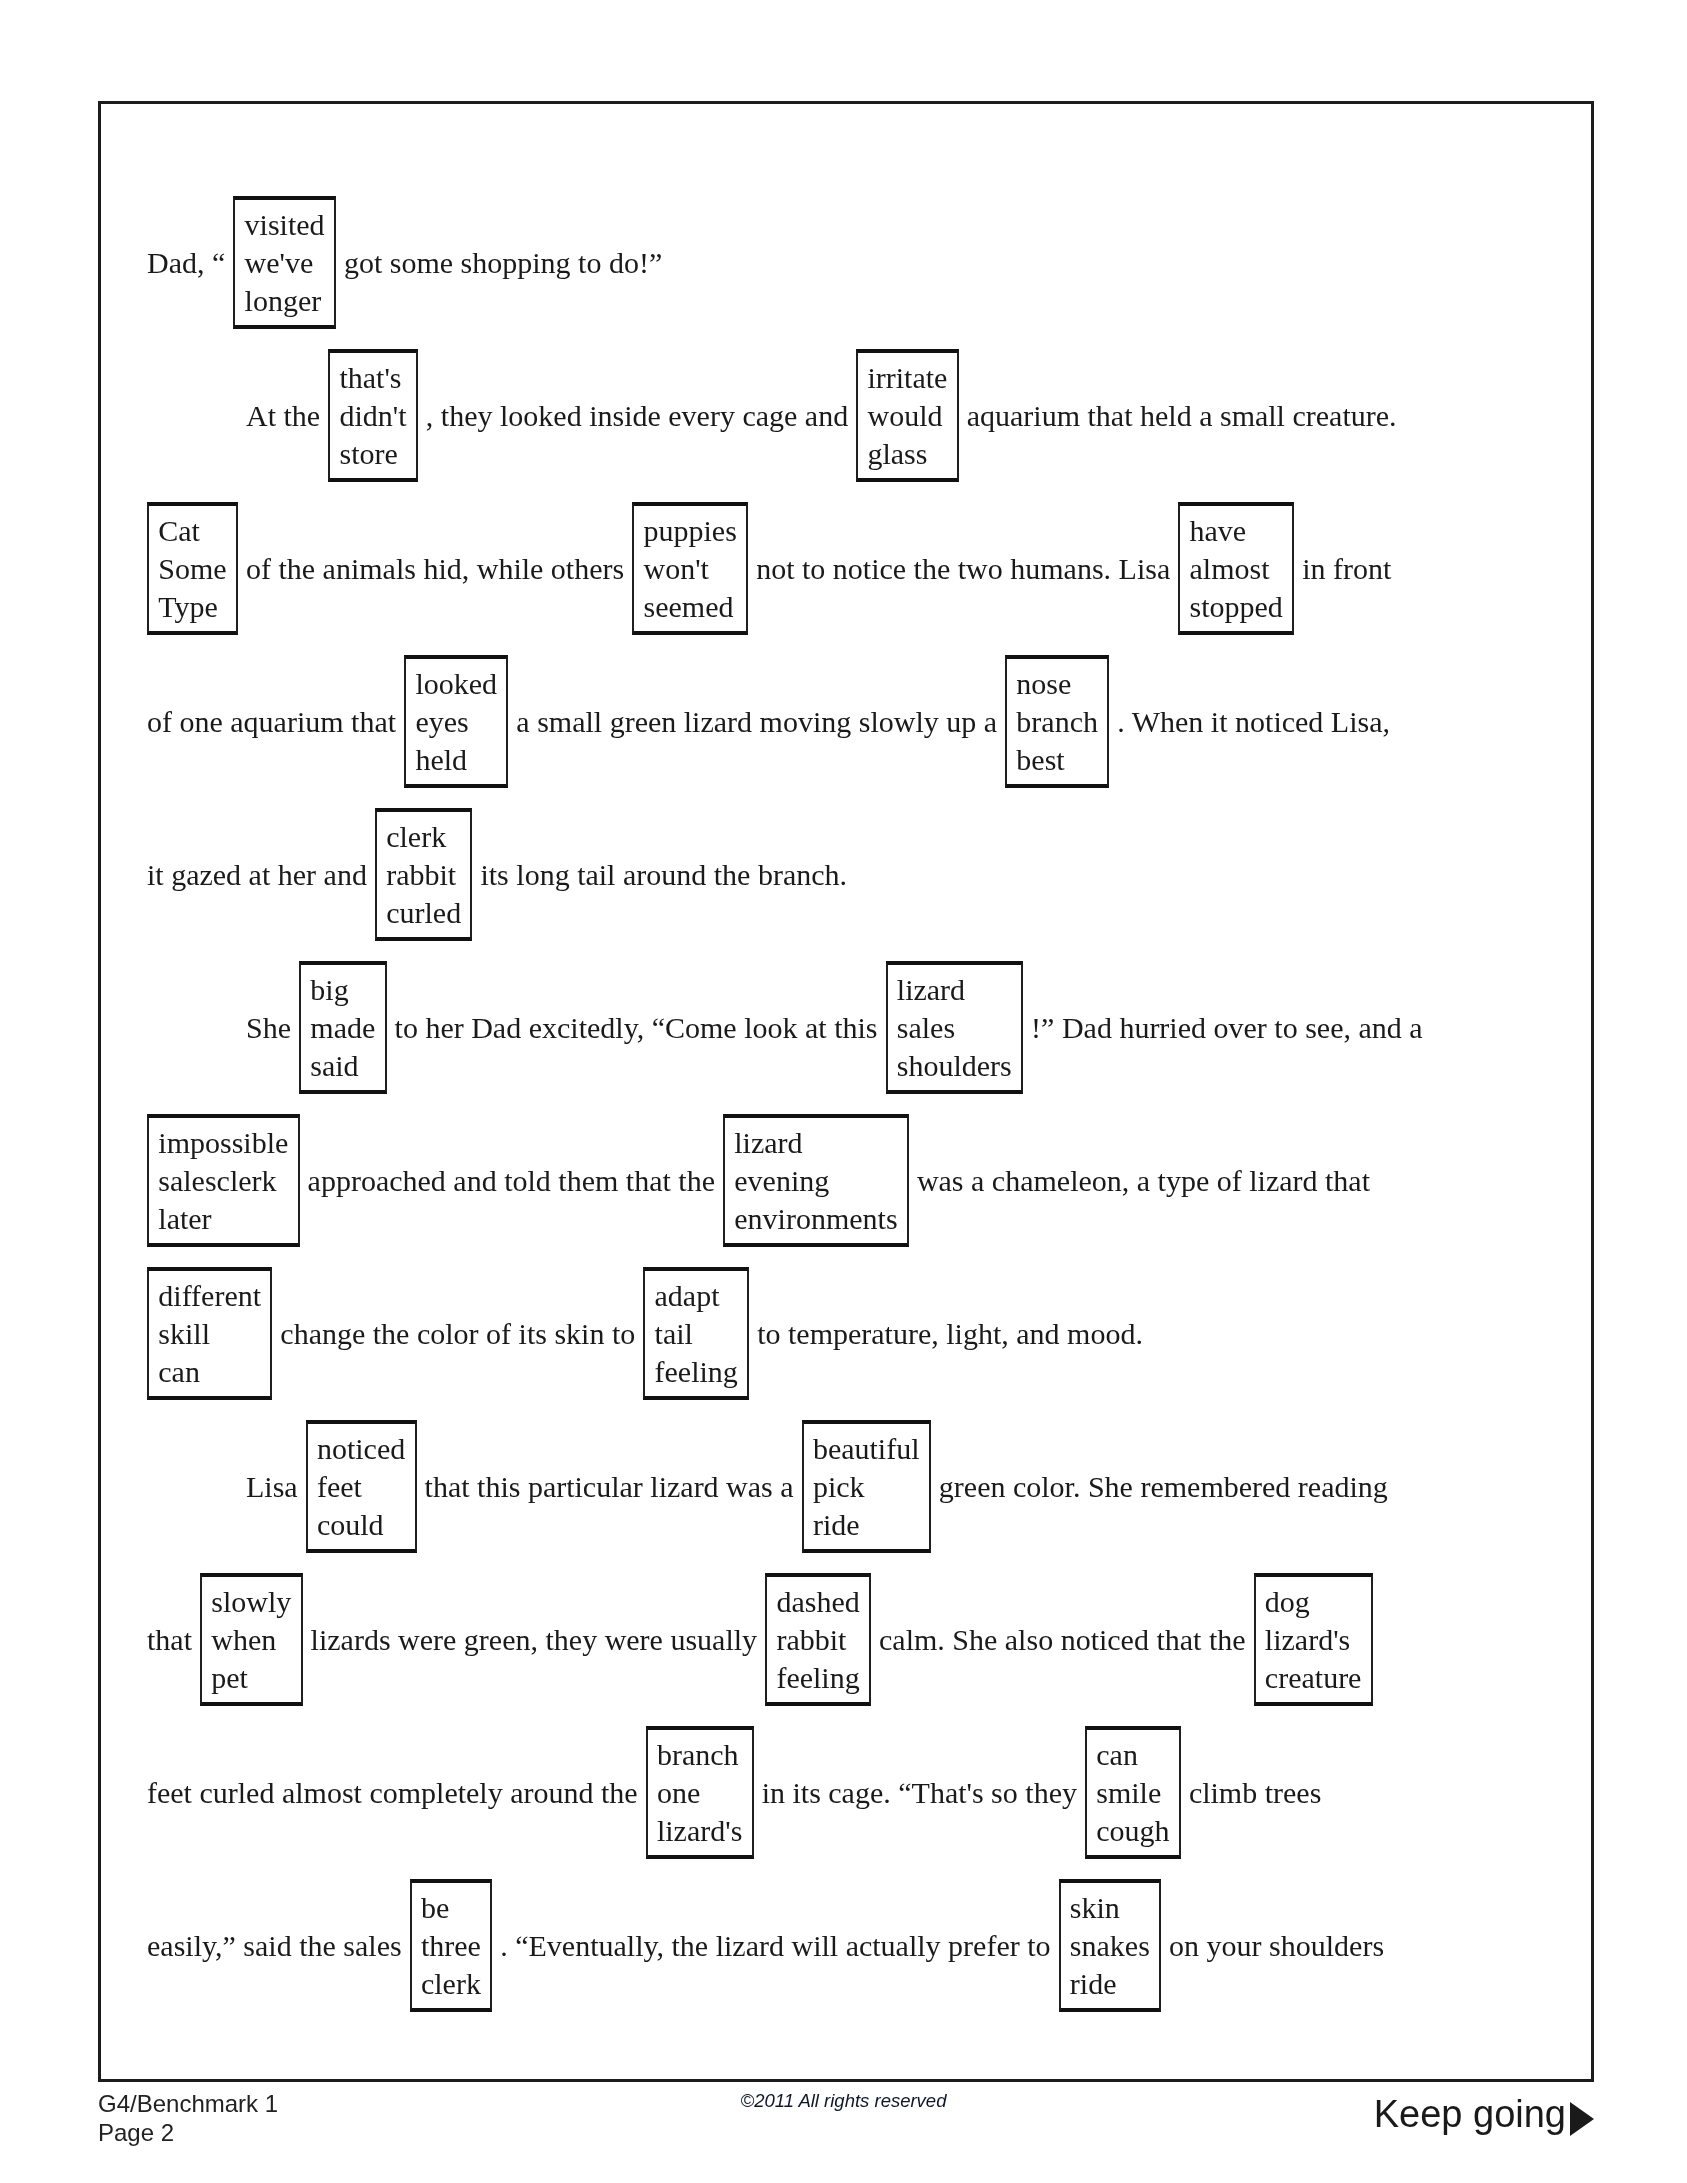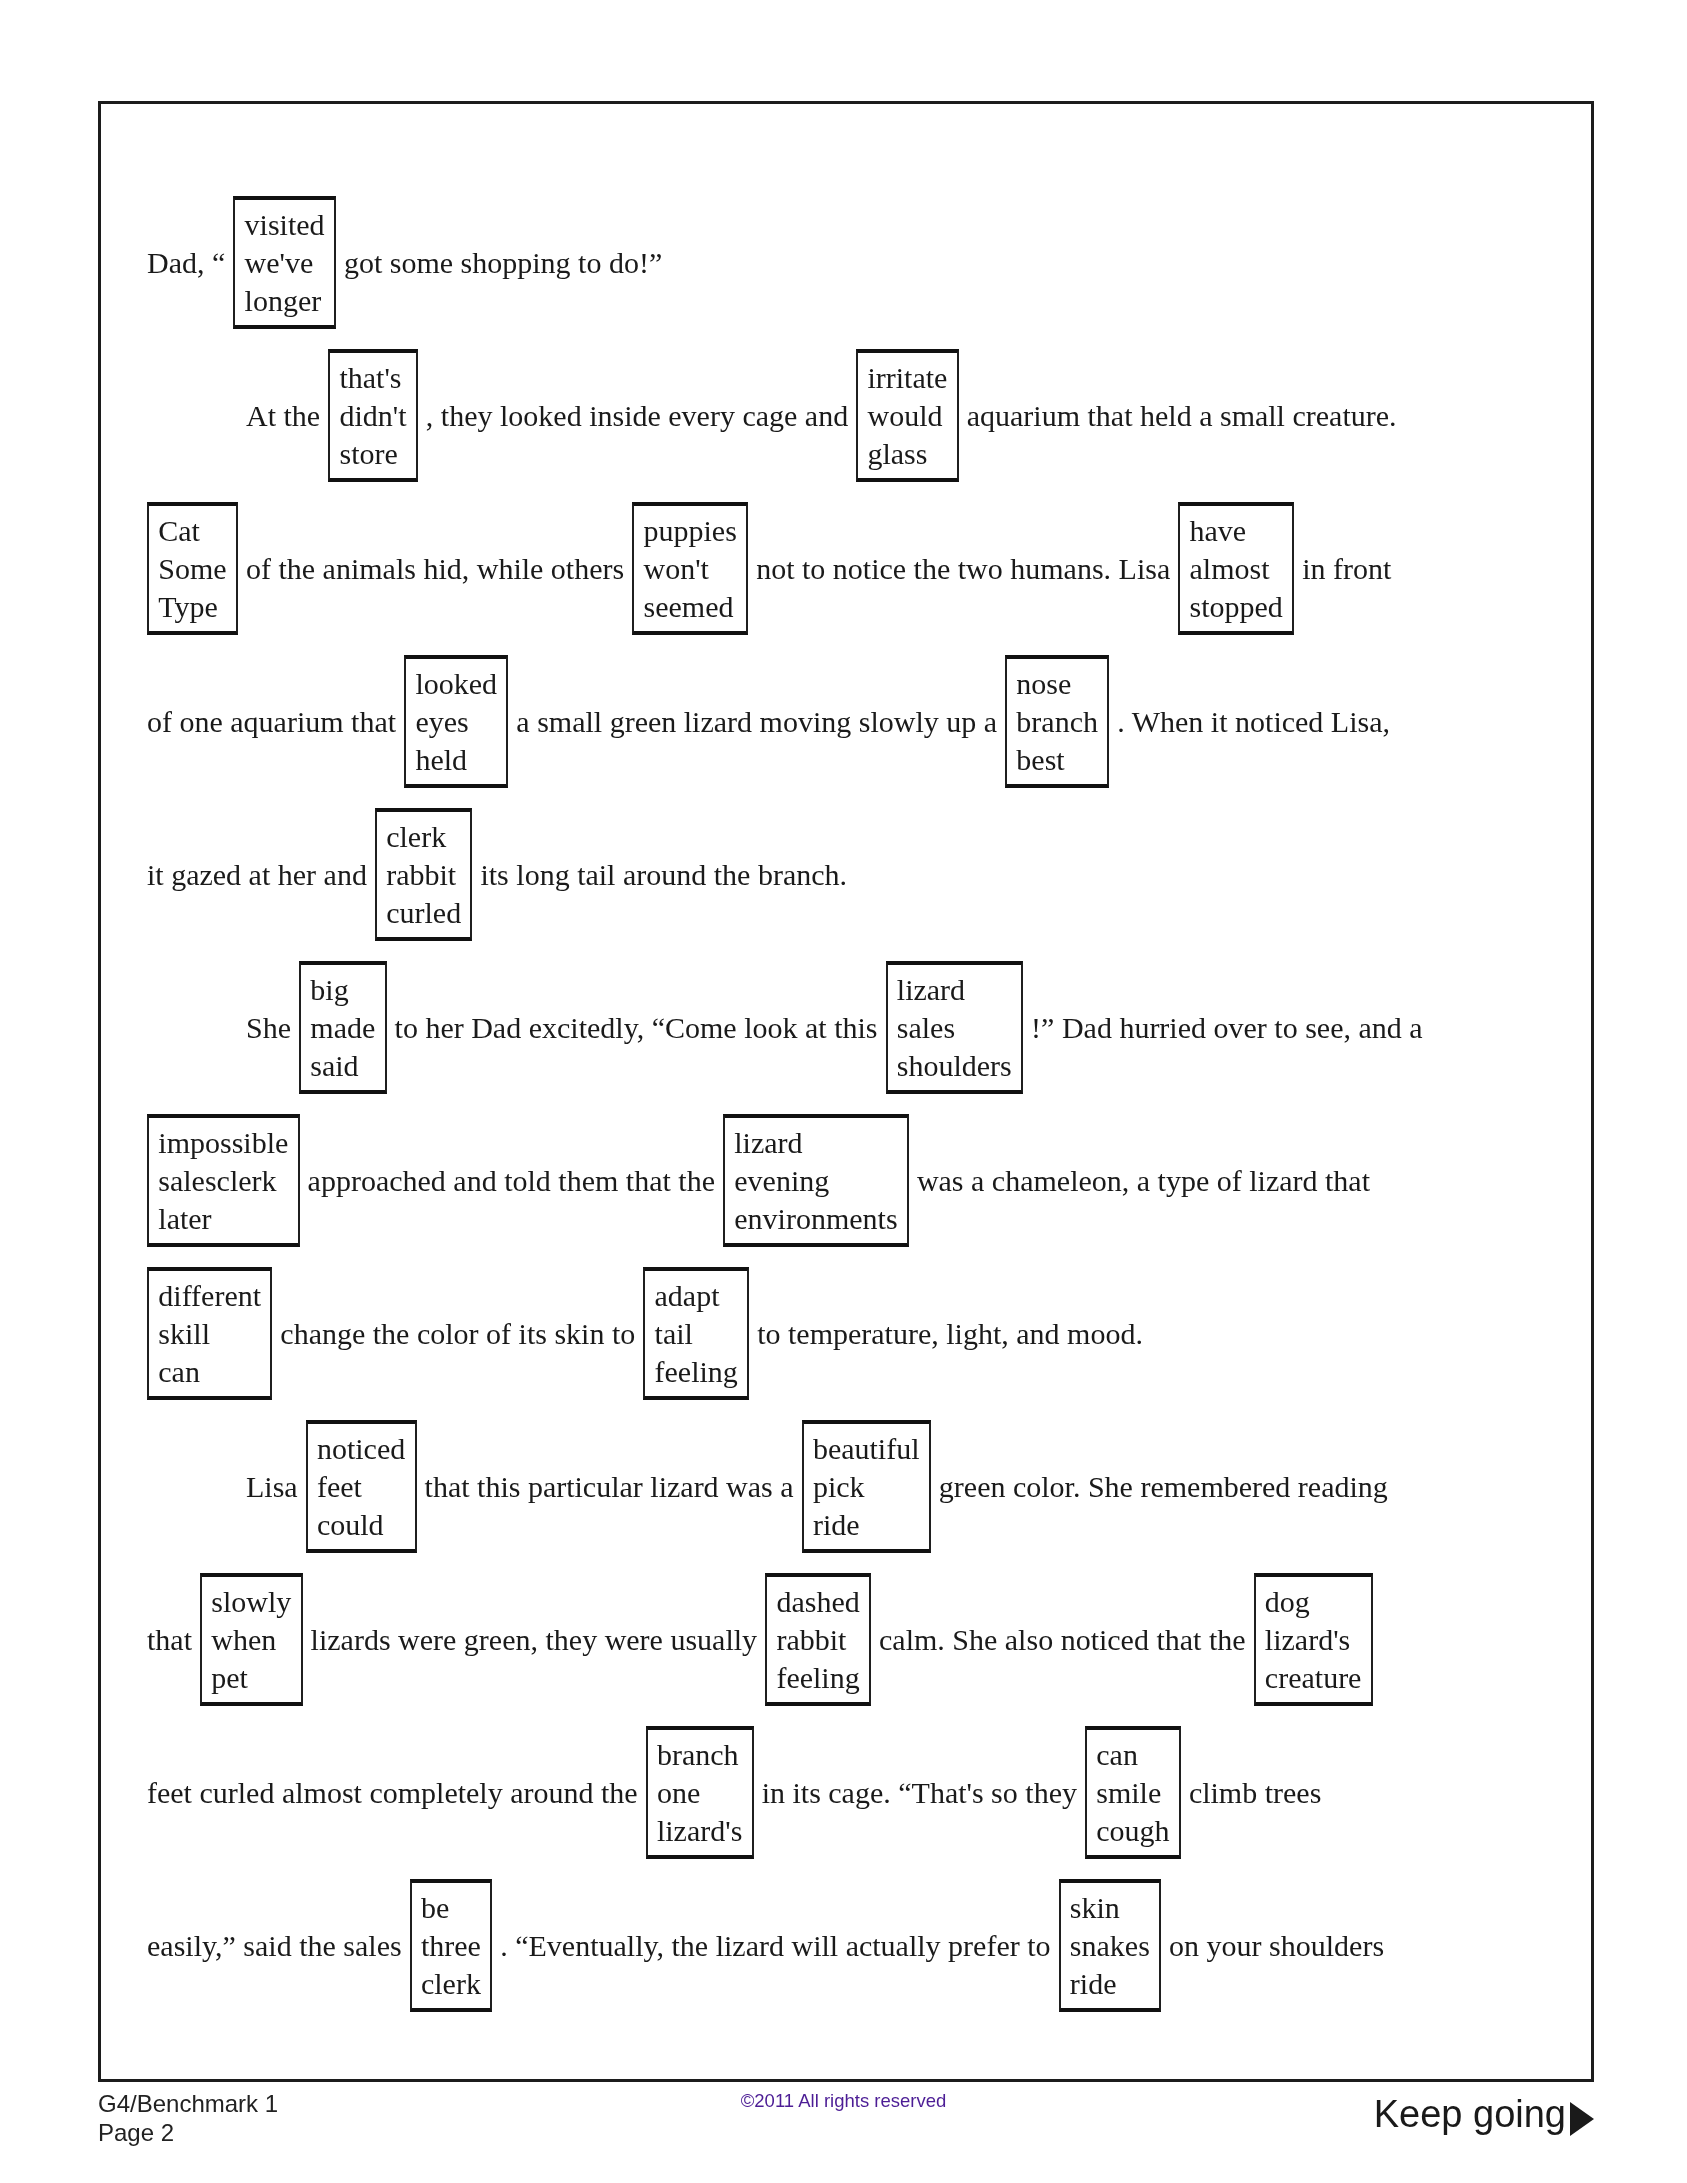--- a/index.html
+++ b/index.html
@@ -72,21 +72,22 @@
     line-height: 29px;
     color: #222222;
   }
   .footer-center {
     position: absolute;
     left: 0;
     width: 1687px;
     text-align: center;
     top: 1.3px;
     font-size: 18.5px;
-    color: #4c1d95;
+    color: #0f172a;
+    font-style: italic;
   }
   .footer-right {
     position: absolute;
     right: 93px;
     top: 4px;
     display: flex;
     align-items: flex-end;
     column-gap: 4px;
     font-size: 38px;
     color: #1a1a1a;

